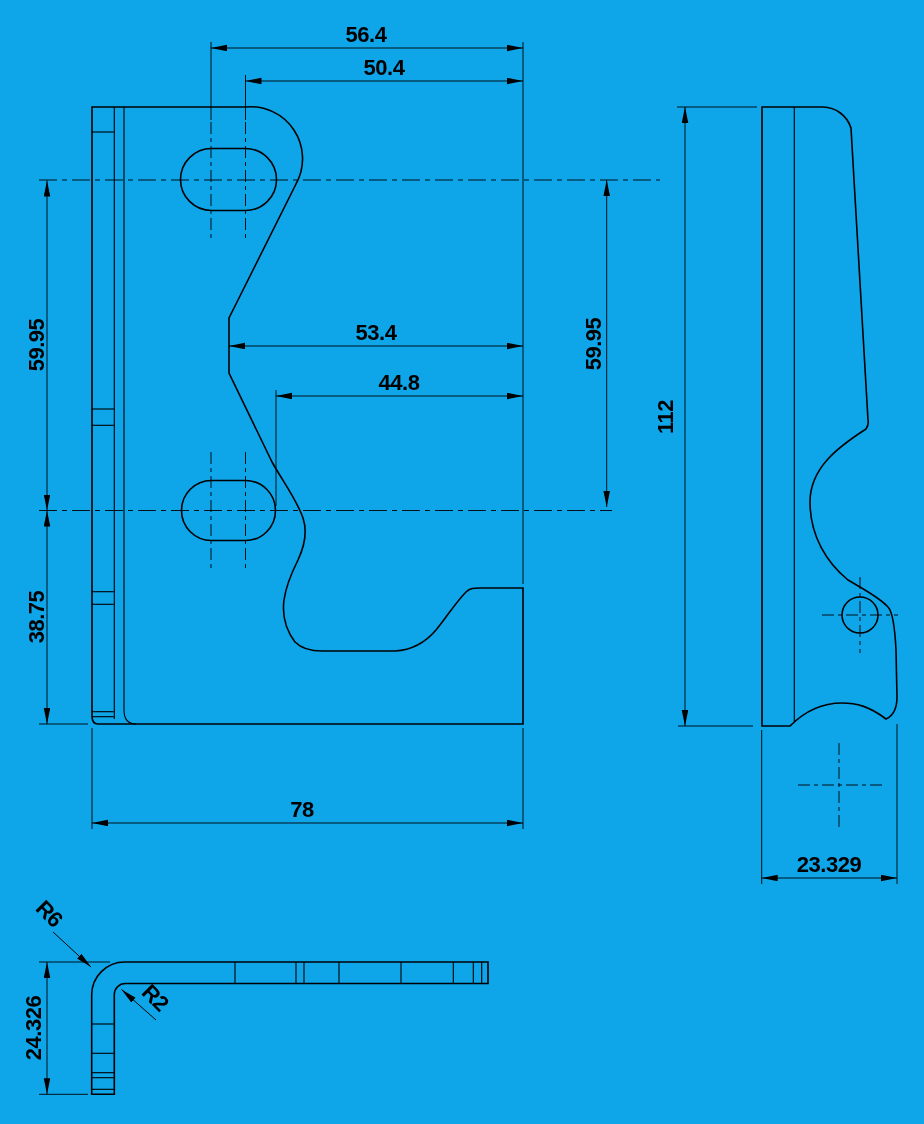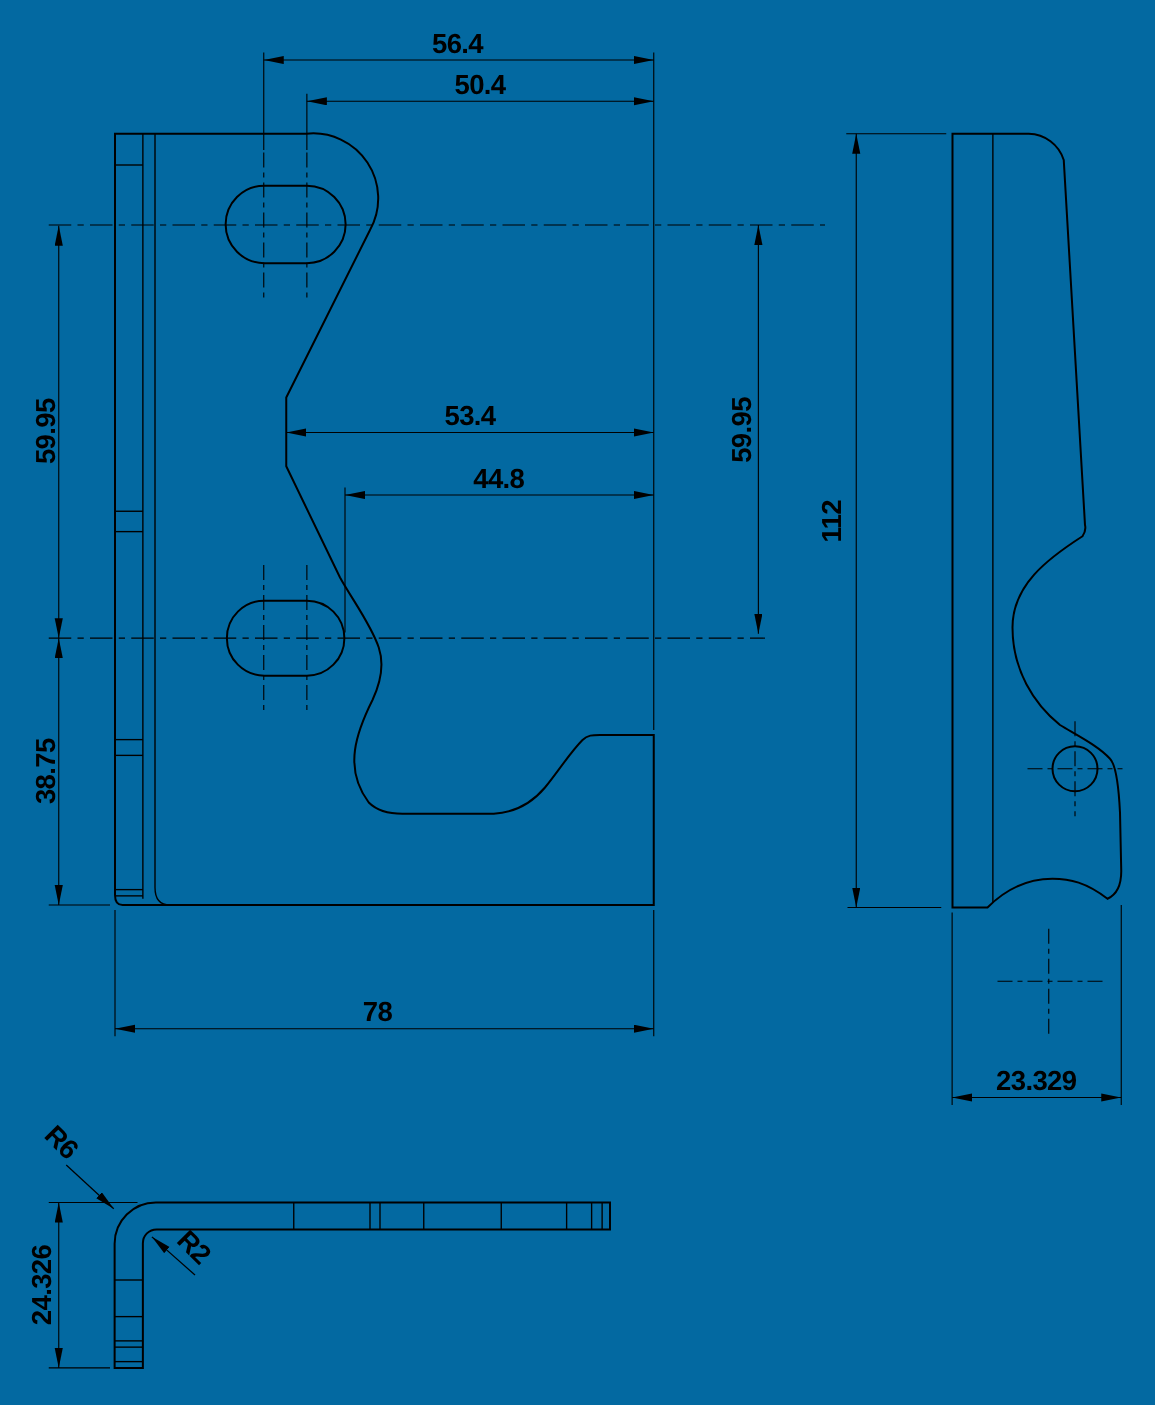--- a/index.html
+++ b/index.html
@@ -4,21 +4,21 @@
 <style>
   html, body {
     margin: 0;
     padding: 0;
     background: #ffffff;
   }
   .stage {
     position: relative;
     width: 924px;
     height: 1124px;
-    background: #0369a1;
+    background: #0ea5e9;
     overflow: hidden;
   }
   svg text {
     font-family: "Liberation Sans", "DejaVu Sans", sans-serif;
     font-weight: bold;
     font-size: 22px;
     letter-spacing: -0.5px;
     fill: #000000;
   }
   .outline  { stroke: #000; stroke-width: 1.6; fill: none; }

